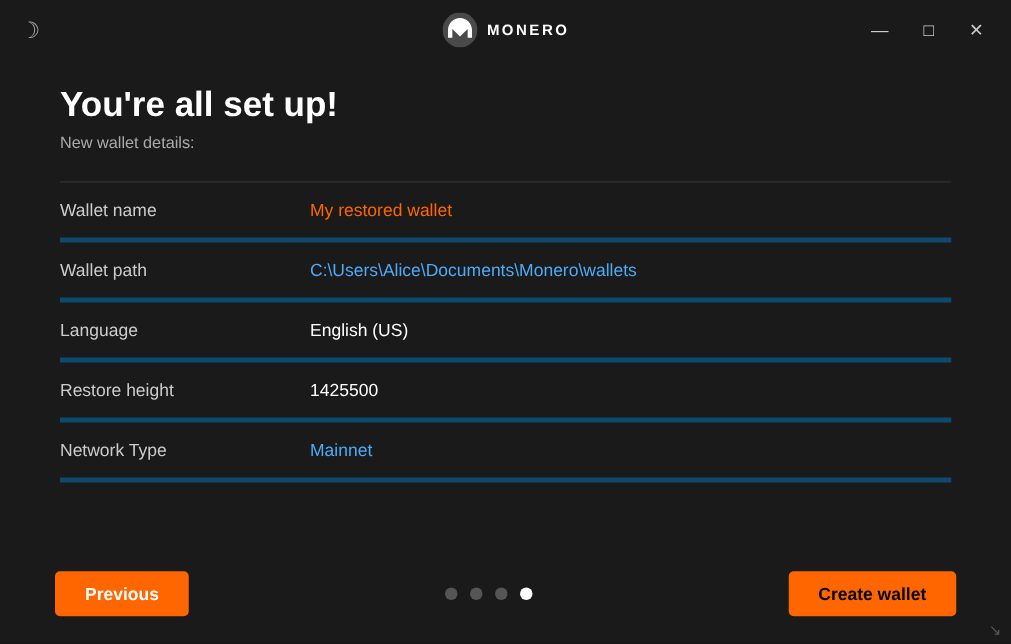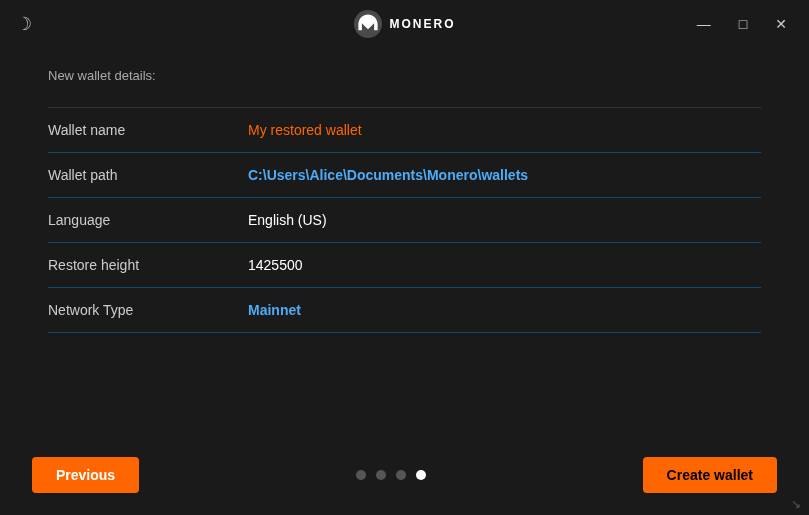--- a/index.html
+++ b/index.html
@@ -96,21 +96,21 @@
       margin-bottom: 24px;
     }
 
     
     .details-table {
       width: 100%;
       border-collapse: collapse;
     }
 
     .details-table tr {
-      border-bottom: 1px solid #0c4a6e;
+      border-bottom: 4px solid #0c4a6e;
     }
 
     .details-table tr:first-child {
       border-top: 1px solid #333333;
     }
 
     .details-table td {
       padding: 14px 0;
       font-size: 14px;
     }
@@ -123,34 +123,33 @@
     .details-table td:last-child {
       color: #ffffff;
     }
 
     .value-orange {
       color: #ff6600 !important;
     }
 
     .value-blue {
       color: #4dabf7 !important;
-      font-weight: bold;
     }
 
     
     .footer {
       position: absolute;
       bottom: 0;
       left: 0;
       right: 0;
       height: 80px;
       display: flex;
       align-items: center;
       justify-content: space-between;
-      padding: 0 32px;
+      padding: 0 44px;
       background-color: #1a1a1a;
       gap: 21px;
     }
 
     .btn-previous {
       background-color: #ff6600;
       color: #ffffff;
       border: none;
       border-radius: 4px;
       padding: 10px 24px;
@@ -220,20 +219,21 @@
   </div>
 
   <div class="title-bar-right">
     <button class="title-btn">—</button>
     <button class="title-btn">□</button>
     <button class="title-btn close-btn">✕</button>
   </div>
 </div>
 
 <div class="main-content">
+  <h1 class="page-heading">You're all set up!</h1>
   <p class="page-subheading">New wallet details:</p>
 
   <table class="details-table">
     <tbody id="details-tbody">
     <tr>
           <td>Wallet name</td>
           <td class="value-orange">My restored wallet</td>
         </tr>
         <tr>
           <td>Wallet path</td>

